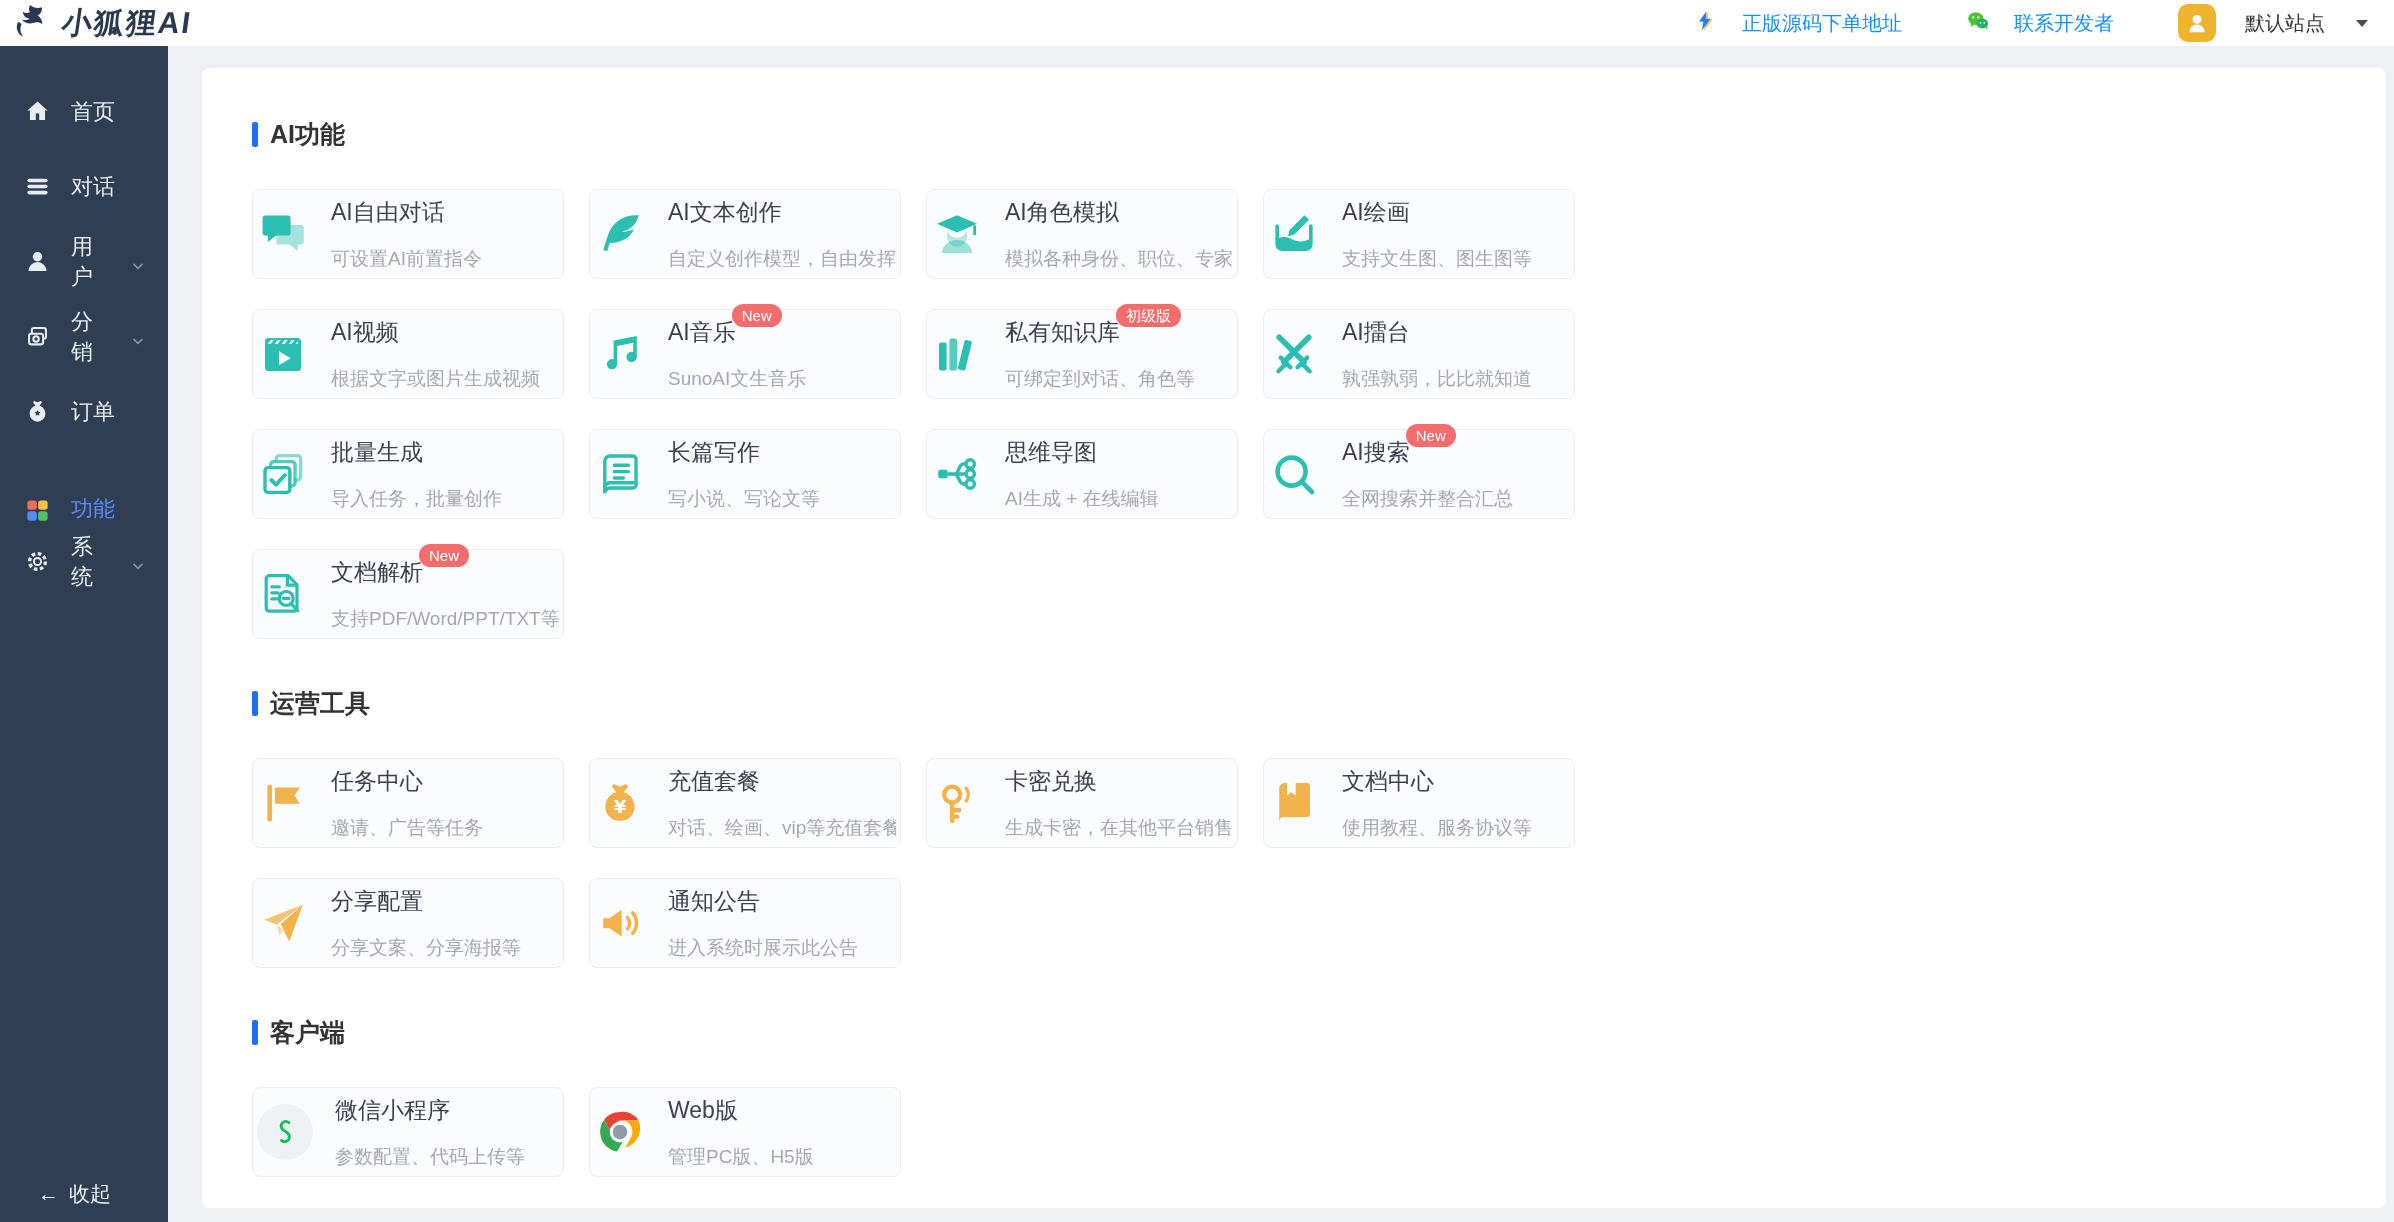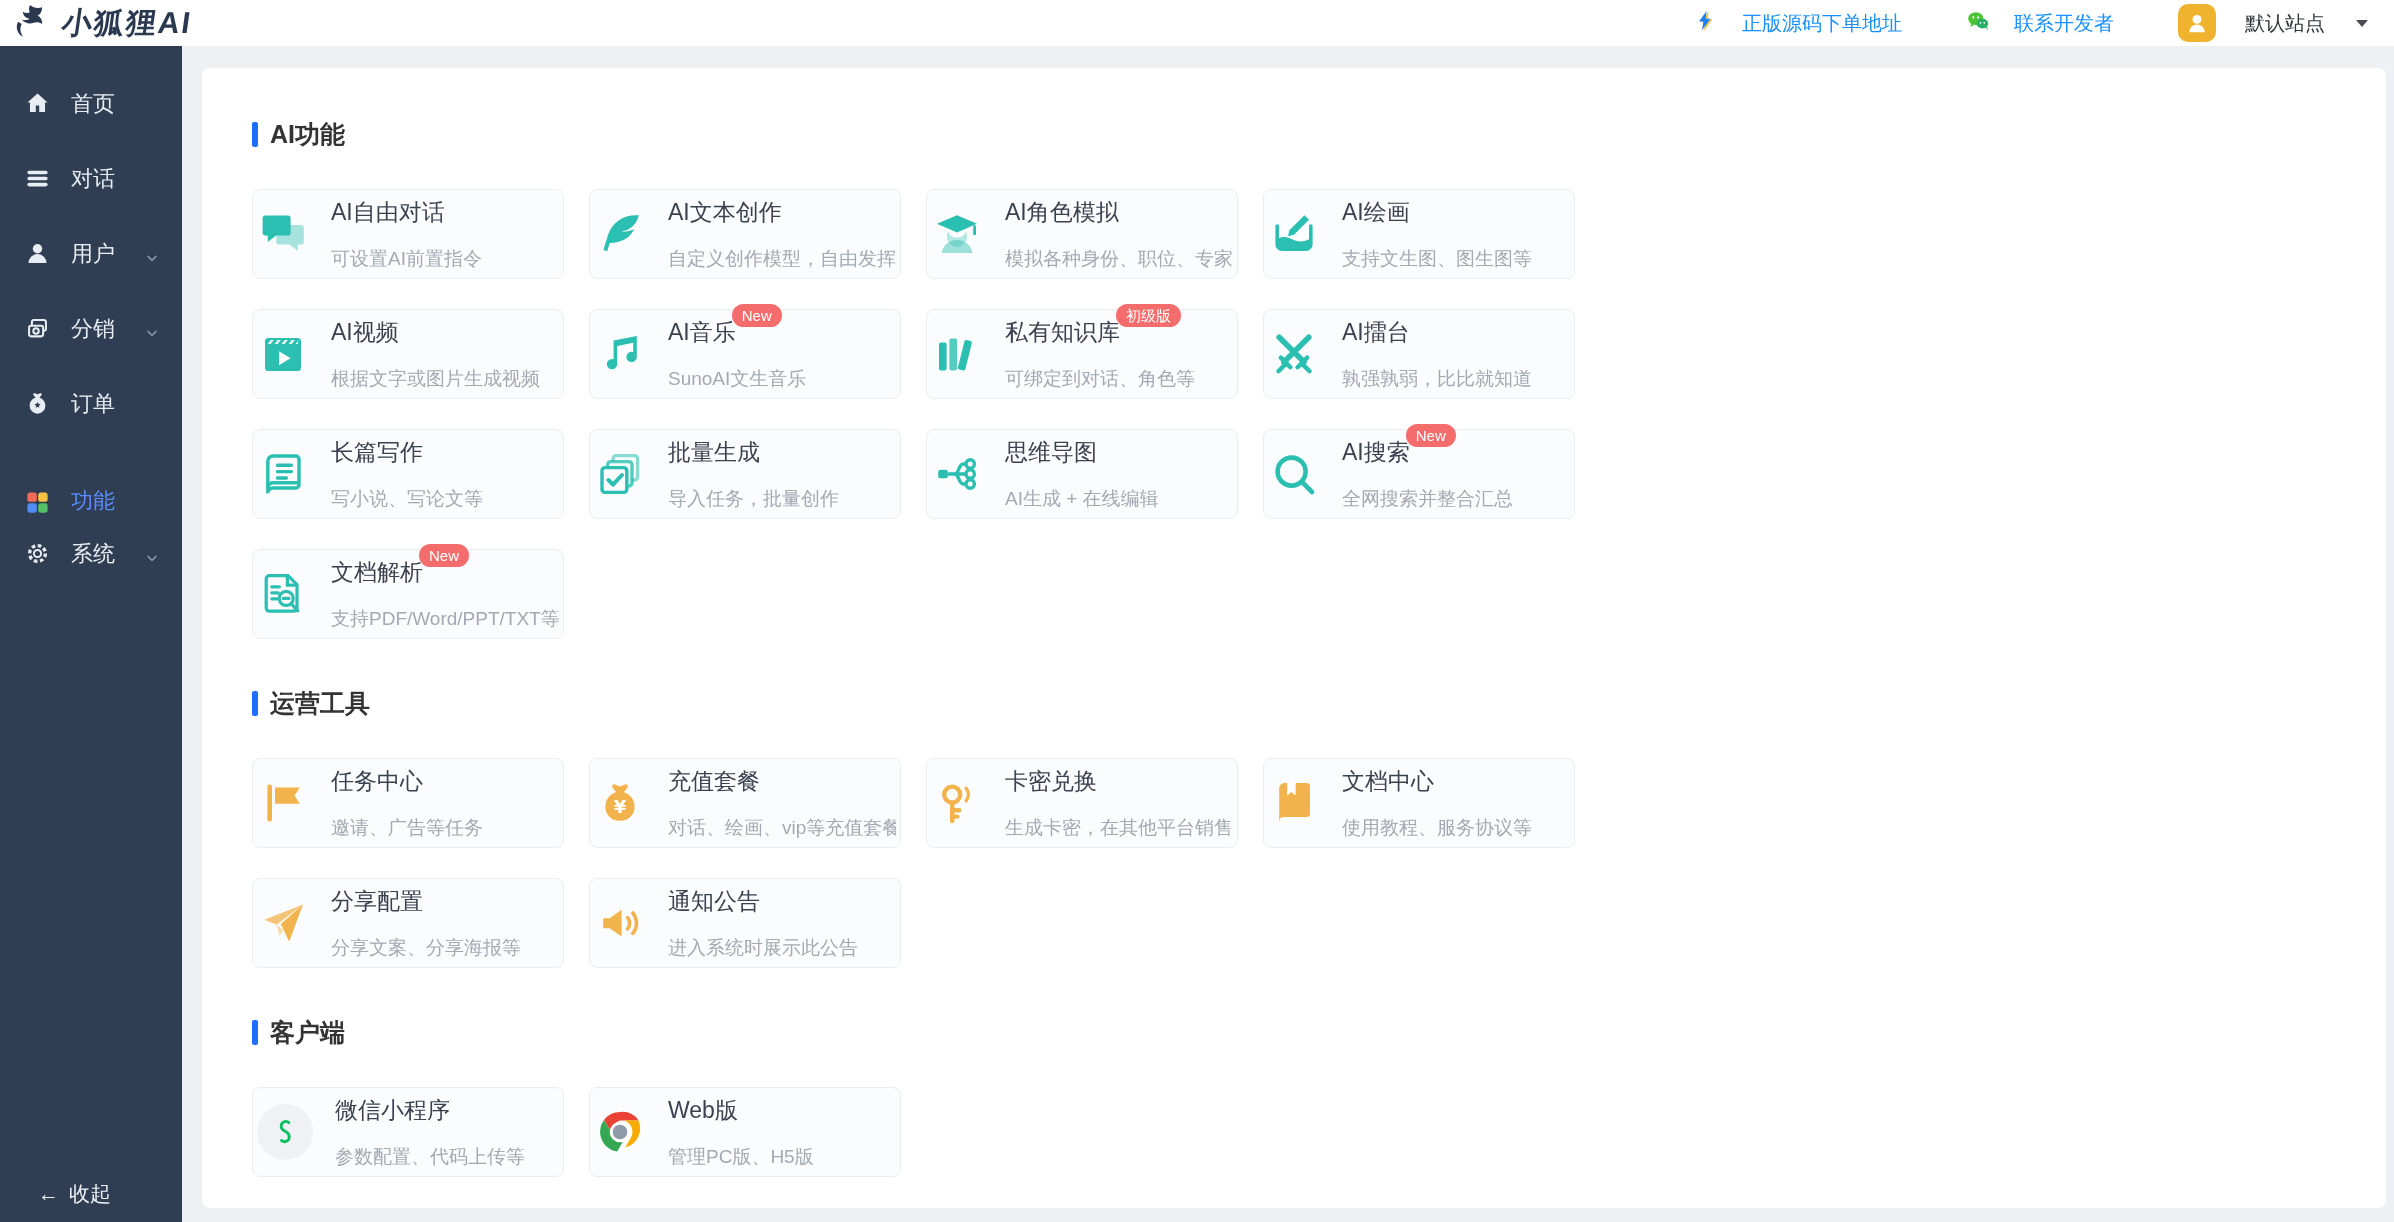--- a/index.html
+++ b/index.html
@@ -20,22 +20,22 @@
   .logo-text{font-size:30px;font-weight:bold;color:#2b3950;transform:skewX(-8deg);letter-spacing:2px;}
   .top-right{display:flex;align-items:center;gap:64px;}
   .top-link{display:flex;align-items:center;gap:24px;color:#1890ff;font-size:20px;cursor:pointer;text-decoration:none;}
   .top-link svg{width:24px;height:24px;}
   .site-switcher{display:flex;align-items:center;gap:29px;font-size:20px;color:#33363c;cursor:pointer;}
   .avatar{width:38px;height:38px;border-radius:10px;background:#f0b32e;display:flex;align-items:center;justify-content:center;}
   .avatar svg{width:26px;height:26px;}
   .caret{width:0;height:0;border-left:6px solid transparent;border-right:6px solid transparent;border-top:7px solid #4a4d52;margin-left:2px;}
   
   .sidebar{
-    position:absolute;left:0;top:46px;bottom:0;width:182px;background:#2f3e52;
-    padding-top:20px;box-sizing:border-box;z-index:4;
+    position:absolute;left:0;top:46px;bottom:0;width:168px;background:#2f3e52;
+    padding-top:28px;box-sizing:border-box;z-index:4;
   }
   .side-item{height:75px;display:flex;align-items:center;padding:0 22px 0 24px;color:#e8edf4;font-size:22px;gap:20px;cursor:pointer;}
   .side-item .s-icon{width:27px;height:27px;display:flex;align-items:center;justify-content:center;flex:0 0 27px;}
   .side-item .s-icon svg{width:27px;height:27px;}
   .side-item .chev{margin-left:auto;width:16px;height:16px;color:#8593a6;}
   .side-item .chev svg{width:16px;height:16px;}
   .side-item.active{color:#5b8cff;align-items:flex-end;}
   .collapse{position:absolute;bottom:14px;left:38px;color:#eef2f8;font-size:21px;display:flex;gap:10px;align-items:center;cursor:pointer;}
   
   .panel{
@@ -323,46 +323,46 @@
           <div class="card-text">
             <div class="card-title-row">
               <span class="card-title">AI擂台</span>
             </div>
             <div class="card-sub">孰强孰弱，比比就知道</div>
           </div>
         </div>
         <div class="card">
           <span class="card-icon" style="color: rgb(42, 191, 176);">
             <svg viewBox="0 0 24 24" fill="none" stroke="currentColor" stroke-width="1.7">
-              <path d="M7 3h11.4A1.6 1.6 0 0120 4.6v12.8a1.6 1.6 0 01-1.6 1.6H7a2.6 2.6 0 00-2.6 2.6V5.6A2.6 2.6 0 017 3z"></path>
-              <path d="M4.4 19A2.6 2.6 0 017 16.4h13"></path>
-              <path stroke-linecap="round" d="M9.2 7.6h7M9.2 10.8h7M9.2 14h4.5"></path>
-            </svg>
-          </span>
-          <div class="card-text">
-            <div class="card-title-row">
-              <span class="card-title">长篇写作</span>
-            </div>
-            <div class="card-sub">写小说、写论文等</div>
-          </div>
-        </div>
-        <div class="card">
-          <span class="card-icon" style="color: rgb(42, 191, 176);">
-            <svg viewBox="0 0 24 24" fill="none" stroke="currentColor" stroke-width="1.7">
               <path opacity=".55" d="M8.6 6V4.4a1.6 1.6 0 011.6-1.6h9a1.6 1.6 0 011.6 1.6v9a1.6 1.6 0 01-1.6 1.6h-1.7"></path>
               <path opacity=".8" d="M5.8 9V7.4a1.6 1.6 0 011.6-1.6h9A1.6 1.6 0 0118 7.4v9a1.6 1.6 0 01-1.6 1.6h-1.6"></path>
               <rect x="3" y="8.8" width="12.4" height="12.4" rx="1.6"></rect>
               <path stroke-width="2" stroke-linecap="round" stroke-linejoin="round" d="M6.2 15l2.3 2.3 4.5-4.8"></path>
             </svg>
           </span>
           <div class="card-text">
             <div class="card-title-row">
               <span class="card-title">批量生成</span>
             </div>
             <div class="card-sub">导入任务，批量创作</div>
+          </div>
+        </div>
+        <div class="card">
+          <span class="card-icon" style="color: rgb(42, 191, 176);">
+            <svg viewBox="0 0 24 24" fill="none" stroke="currentColor" stroke-width="1.7">
+              <path d="M7 3h11.4A1.6 1.6 0 0120 4.6v12.8a1.6 1.6 0 01-1.6 1.6H7a2.6 2.6 0 00-2.6 2.6V5.6A2.6 2.6 0 017 3z"></path>
+              <path d="M4.4 19A2.6 2.6 0 017 16.4h13"></path>
+              <path stroke-linecap="round" d="M9.2 7.6h7M9.2 10.8h7M9.2 14h4.5"></path>
+            </svg>
+          </span>
+          <div class="card-text">
+            <div class="card-title-row">
+              <span class="card-title">长篇写作</span>
+            </div>
+            <div class="card-sub">写小说、写论文等</div>
           </div>
         </div>
         <div class="card">
           <span class="card-icon" style="color: rgb(42, 191, 176);">
             <svg viewBox="0 0 24 24" fill="none" stroke="currentColor" stroke-width="1.7">
               <rect x="2.6" y="9.9" width="4.8" height="4.2" rx="1" fill="currentColor" stroke="none"></rect>
               <path d="M7.4 12h3.4M10.8 12h5.4M10.8 12c2.2 0 2-5 4.3-5h1.1M10.8 12c2.2 0 2 5 4.3 5h1.1"></path>
               <circle cx="18.6" cy="7" r="2.1"></circle>
               <circle cx="18.6" cy="12" r="2.1"></circle>
               <circle cx="18.6" cy="17" r="2.1"></circle>

